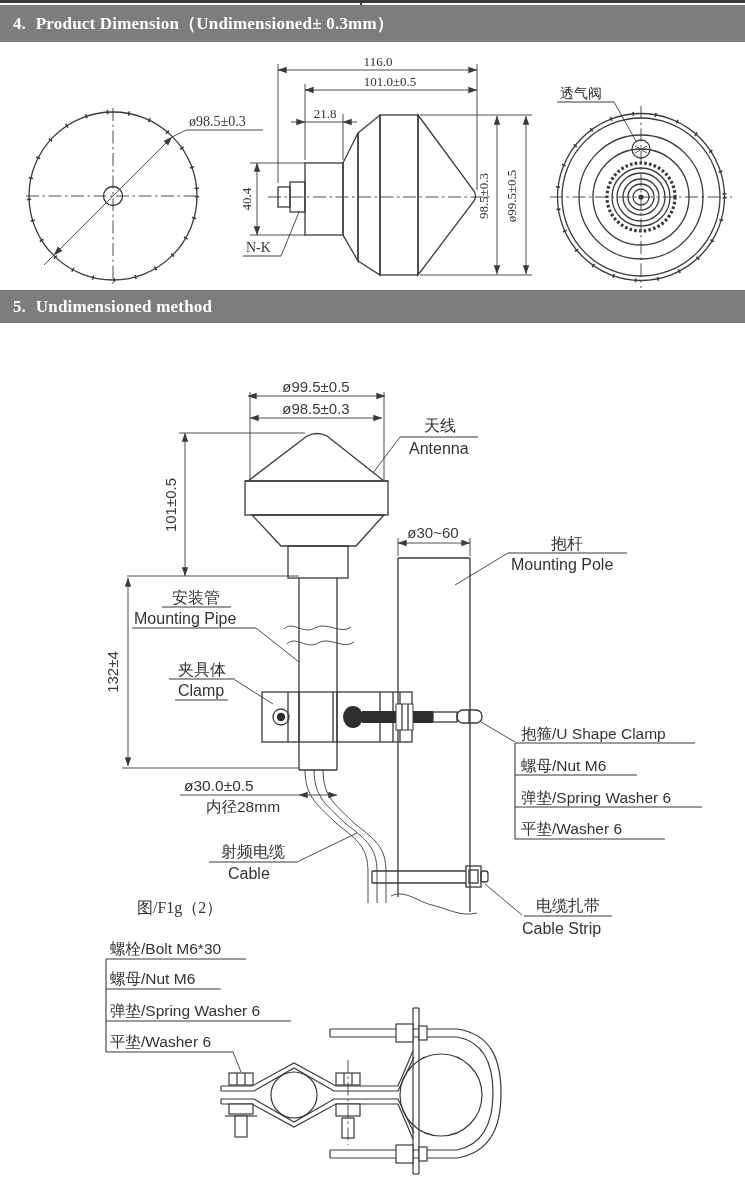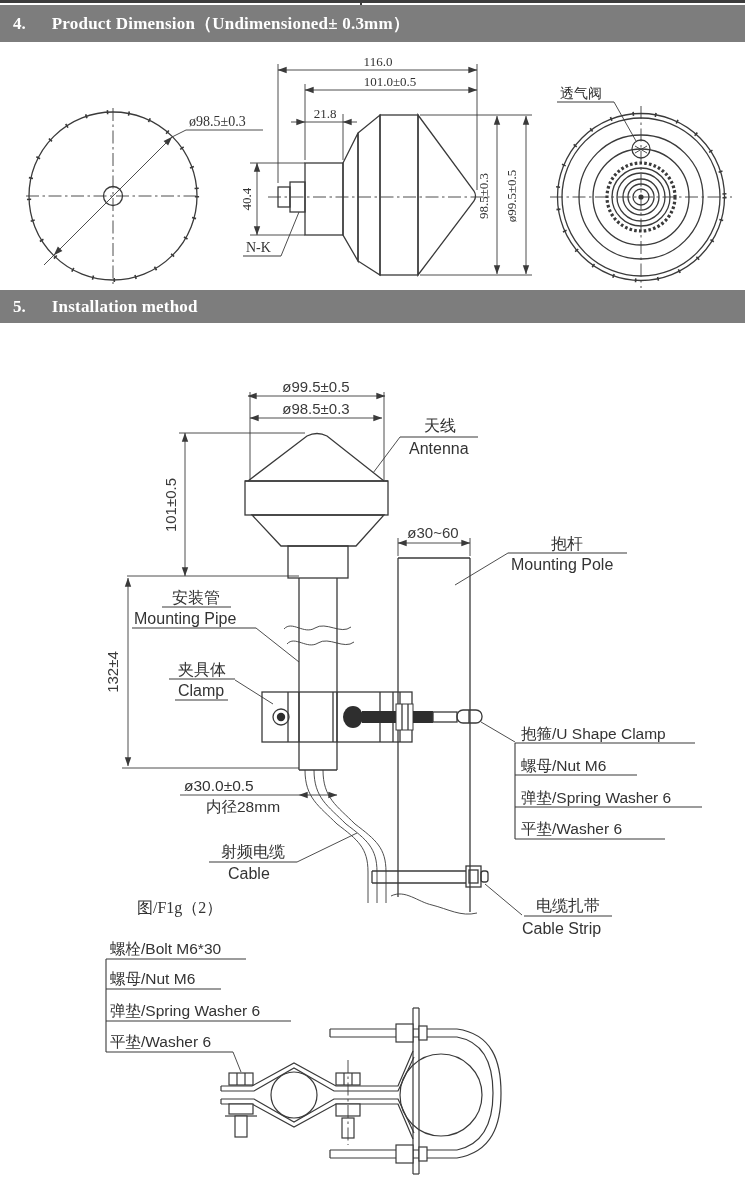--- a/index.html
+++ b/index.html
@@ -4,21 +4,21 @@
 <style>
   html,body{margin:0;padding:0;background:#ffffff;}
   #page{position:relative;width:745px;height:1184px;background:#fff;overflow:hidden;
         font-family:"Liberation Sans",sans-serif;}
   .top-rule{position:absolute;left:0;top:0;width:745px;height:2.5px;background:#3c3c3c;}
   .top-tick{position:absolute;left:360px;top:0;width:2px;height:6px;background:#3c3c3c;}
   .secbar{position:absolute;left:0;width:745px;background:#7d7d7d;color:#fff;
           display:flex;align-items:center;font-family:"Liberation Serif",serif;
           font-weight:bold;font-size:17px;}
   .secbar .num{margin-left:13px;}
-  .secbar .ttl{margin-left:26px;letter-spacing:0.2px;}
+  .secbar .ttl{margin-left:10px;letter-spacing:0.2px;}
   #bar4{top:5px;height:37px;}
   #bar5{top:290px;height:33px;}
   svg{position:absolute;left:0;}
   #svg4{top:42px;}
   #svg5{top:323px;}
   
   .t4{font:14px "Liberation Serif",serif;fill:#333;}
   .t4s{font:13px "Liberation Serif",serif;fill:#333;}
   .t5d{font:15px "Liberation Sans",sans-serif;fill:#3a3a3a;}
   .t5c{font:16px "Liberation Serif",serif;fill:#333;}
@@ -130,21 +130,21 @@
         <line class="thin" x1="635" y1="153" x2="647" y2="146"></line>
       </g>
       <text class="t4" x="560" y="98">透气阀</text>
       <line class="und" x1="557" y1="102" x2="614" y2="102"></line>
       <line class="thin" x1="614" y1="102" x2="636" y2="141"></line>
     </g>
   </svg>
 
   <div id="bar5" class="secbar">
     <span class="num">5.</span>
-    <span class="ttl">Installation method</span>
+    <span class="ttl">Undimensioned method</span>
   </div>
 
   <svg id="svg5" width="745" height="861" viewBox="0 323 745 861">
     <defs>
       <marker id="arrB" markerWidth="10" markerHeight="8" refX="9.2" refY="4" orient="auto-start-reverse" markerUnits="userSpaceOnUse">
         <path d="M0.5,0.8 L9.5,4 L0.5,7.2 Z" fill="#3a3a3a"></path>
       </marker>
       <pattern id="p5fins" width="7.4" height="40" patternUnits="userSpaceOnUse">
         <rect x="1.4" width="4" height="40" fill="#434343"></rect>
       </pattern>

